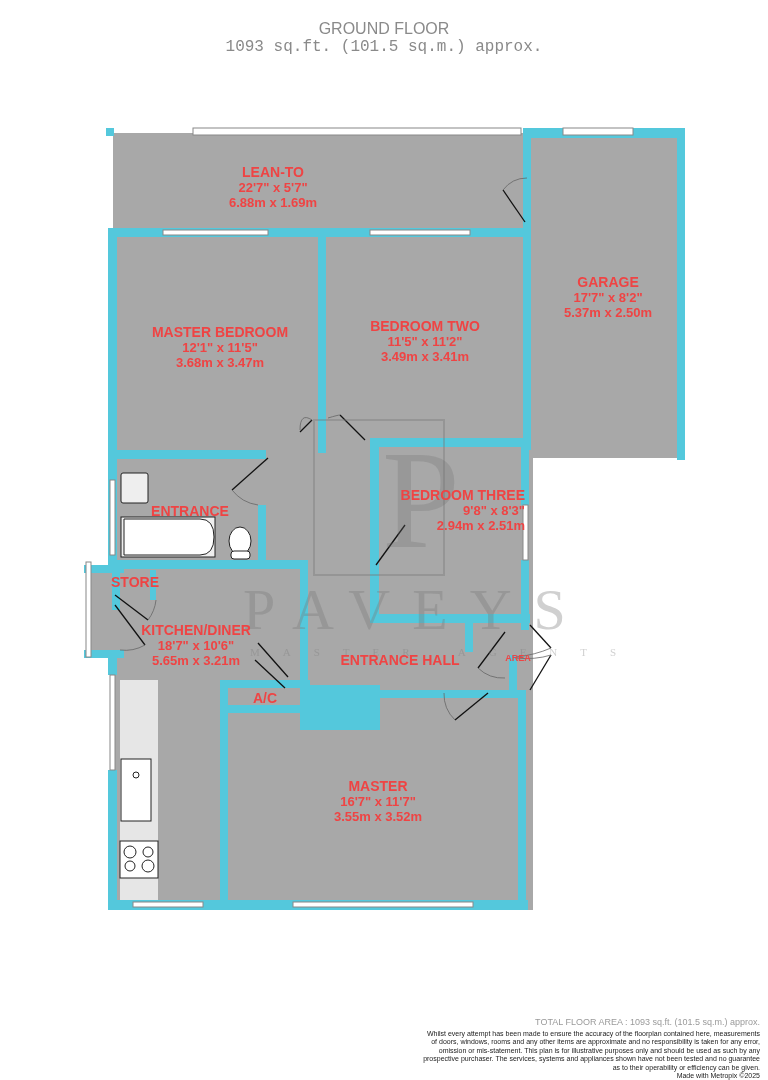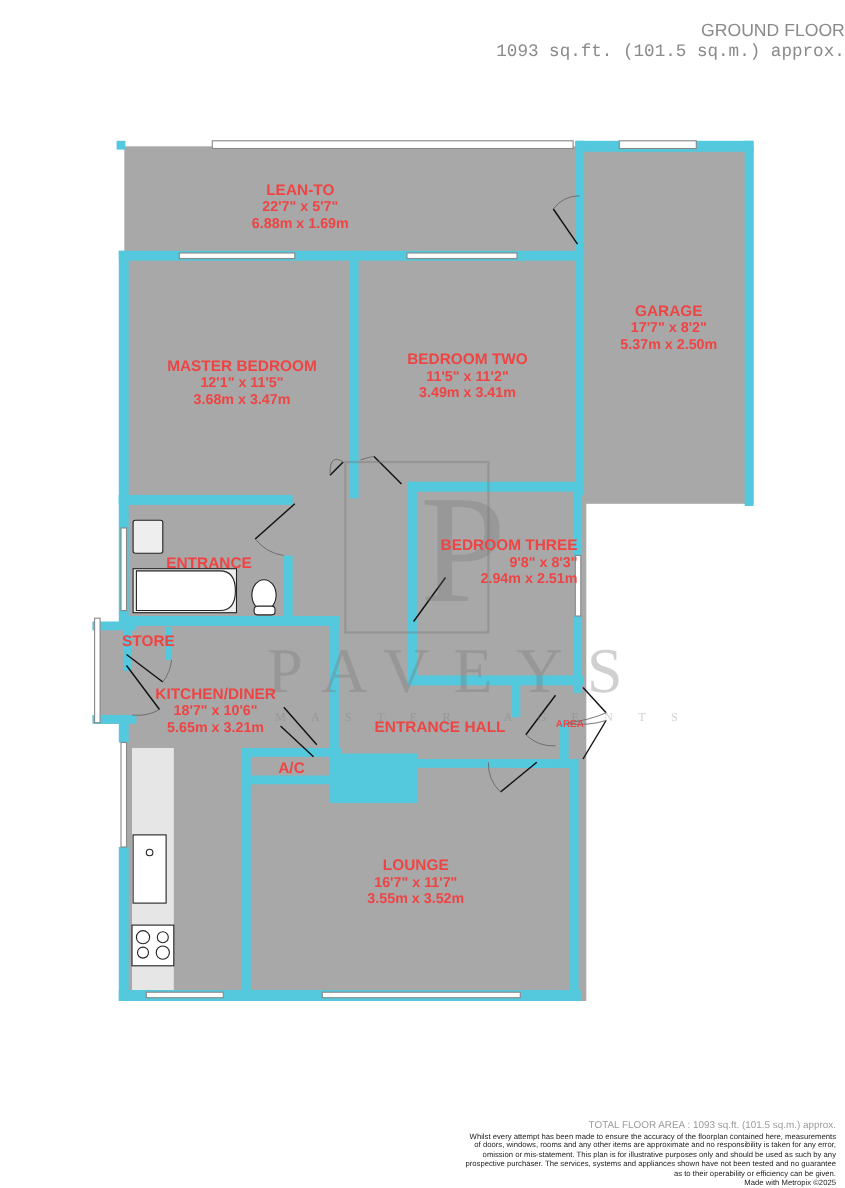--- a/index.html
+++ b/index.html
@@ -1,17 +1,17 @@
 <!DOCTYPE html>
 <html><head>
 <meta charset="utf-8">
 <style>
   html, body { margin: 0; padding: 0; background: #ffffff; }
   body { width: 768px; height: 1080px; position: relative; overflow: hidden; font-family: "Liberation Sans", sans-serif; }
-  .header { position: absolute; left: 0; width: 768px; text-align: right; color: #8a8a8a; }
+  .header { position: absolute; left: 0; width: 768px; text-align: center; color: #8a8a8a; }
   .h-title { top: 20px; font-size: 16px; }
   .h-sub { top: 38px; font-size: 16px; font-family: Liberation Mono, monospace; }
   svg.plan { position: absolute; left: 0; top: 0; }
   .room-label { position: absolute; text-align: center; color: #ef4444; font-weight: bold; line-height: 15px; }
   .room-label .name { font-size: 14px; display: block; }
   .room-label .dim { font-size: 13px; display: block; }
   .room-label.small .name { font-size: 9px; }
   .footer { position: absolute; left: 340px; width: 420px; text-align: right; }
   .f-total { top: 1017px; font-size: 9px; color: #9a9a9a; }
   .f-disc { top: 1030px; font-size: 7px; color: #222; line-height: 8.4px; }
@@ -190,21 +190,21 @@
 
 <div class="room-label small" style="left:498px; top:651px; width:40px;">
   <span class="name">AREA</span>
 </div>
 
 <div class="room-label" style="left:245px; top:691px; width:40px;">
   <span class="name">A/C</span>
 </div>
 
 <div class="room-label" style="left:308px; top:779px; width:140px;">
-  <span class="name">LOUNGE</span>
+  <span class="name">MASTER</span>
   <span class="dim">16'7"  x 11'7"</span>
   <span class="dim">3.55m  x 3.52m</span>
 </div>
 
 <div class="footer f-total">TOTAL FLOOR AREA : 1093 sq.ft. (101.5 sq.m.) approx.</div>
 <div class="footer f-disc">
   <div>Whilst every attempt has been made to ensure the accuracy of the floorplan contained here, measurements</div>
   <div>of doors, windows, rooms and any other items are approximate and no responsibility is taken for any error,</div>
   <div>omission or mis-statement. This plan is for illustrative purposes only and should be used as such by any</div>
   <div>prospective purchaser. The services, systems and appliances shown have not been tested and no guarantee</div>

